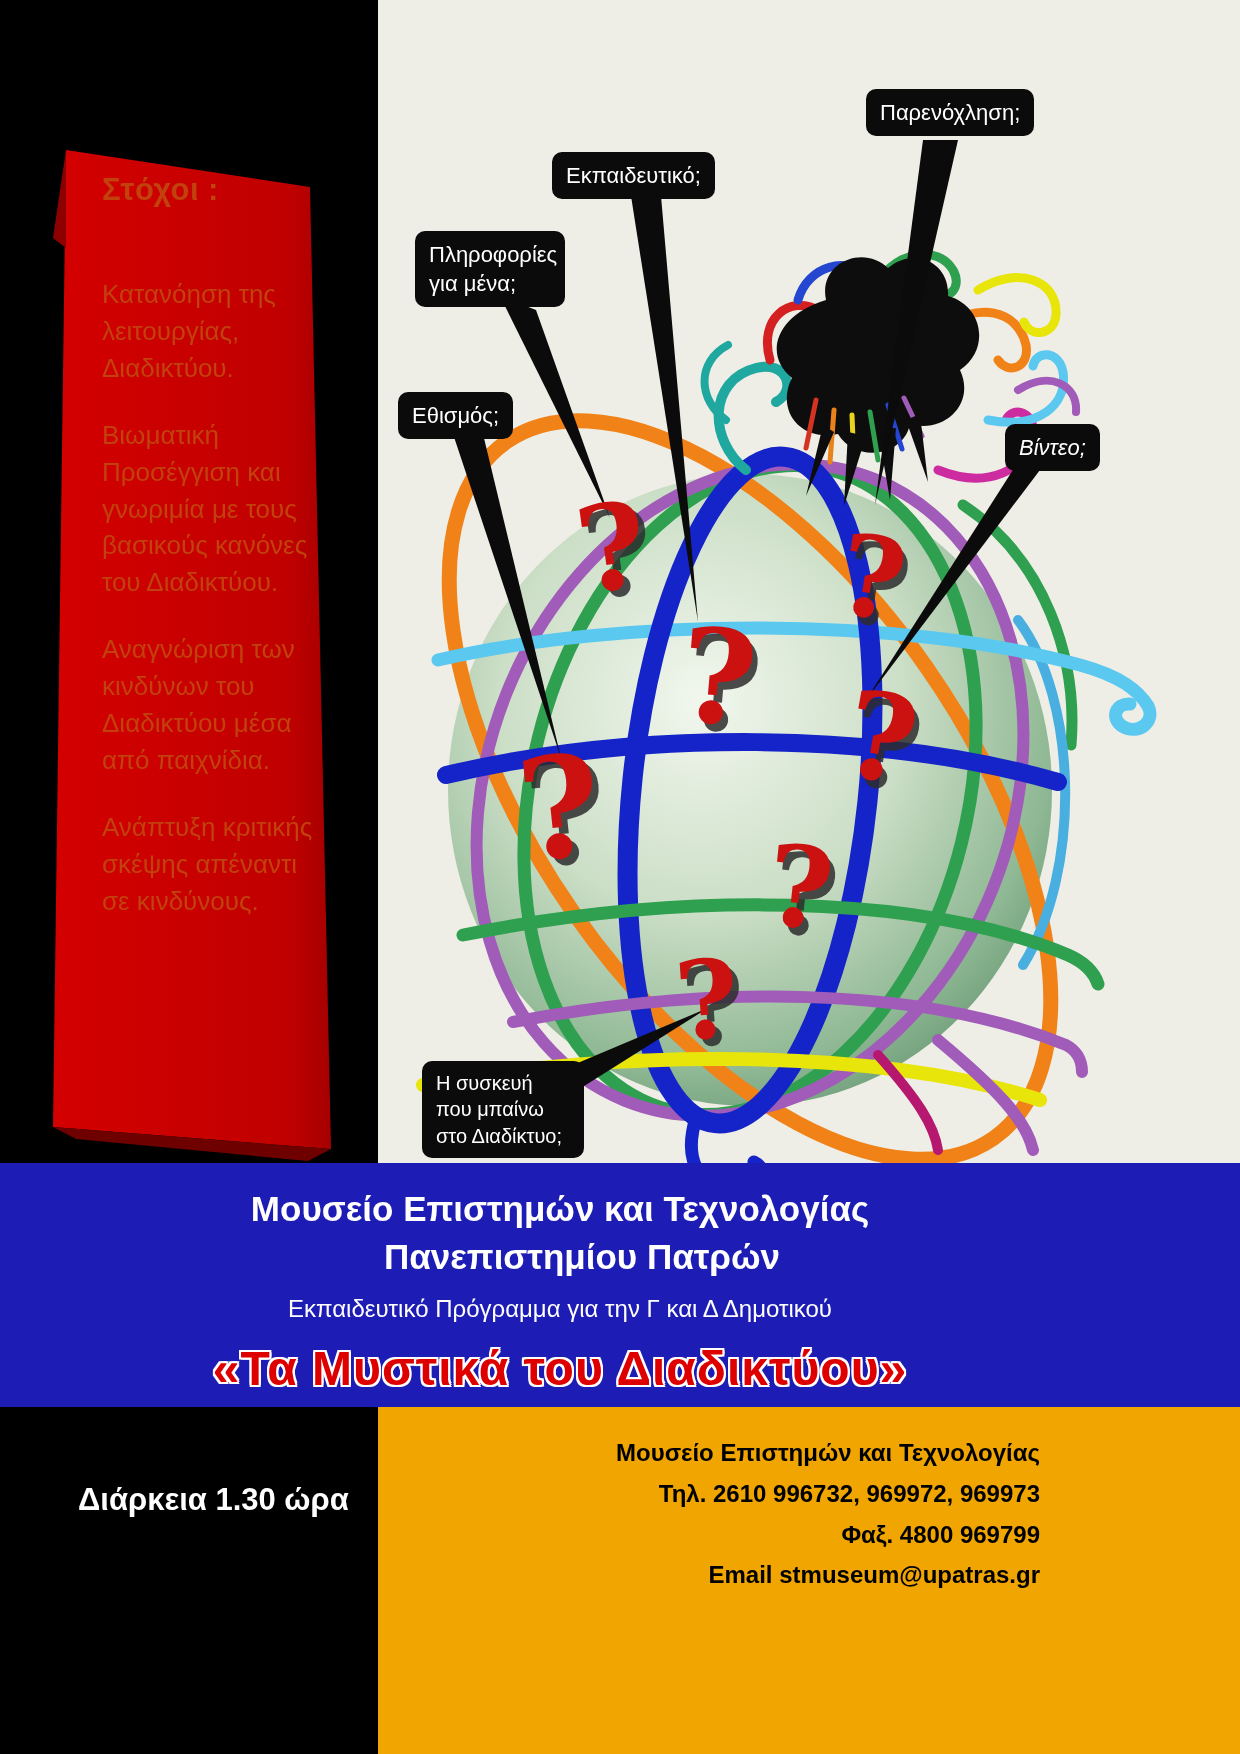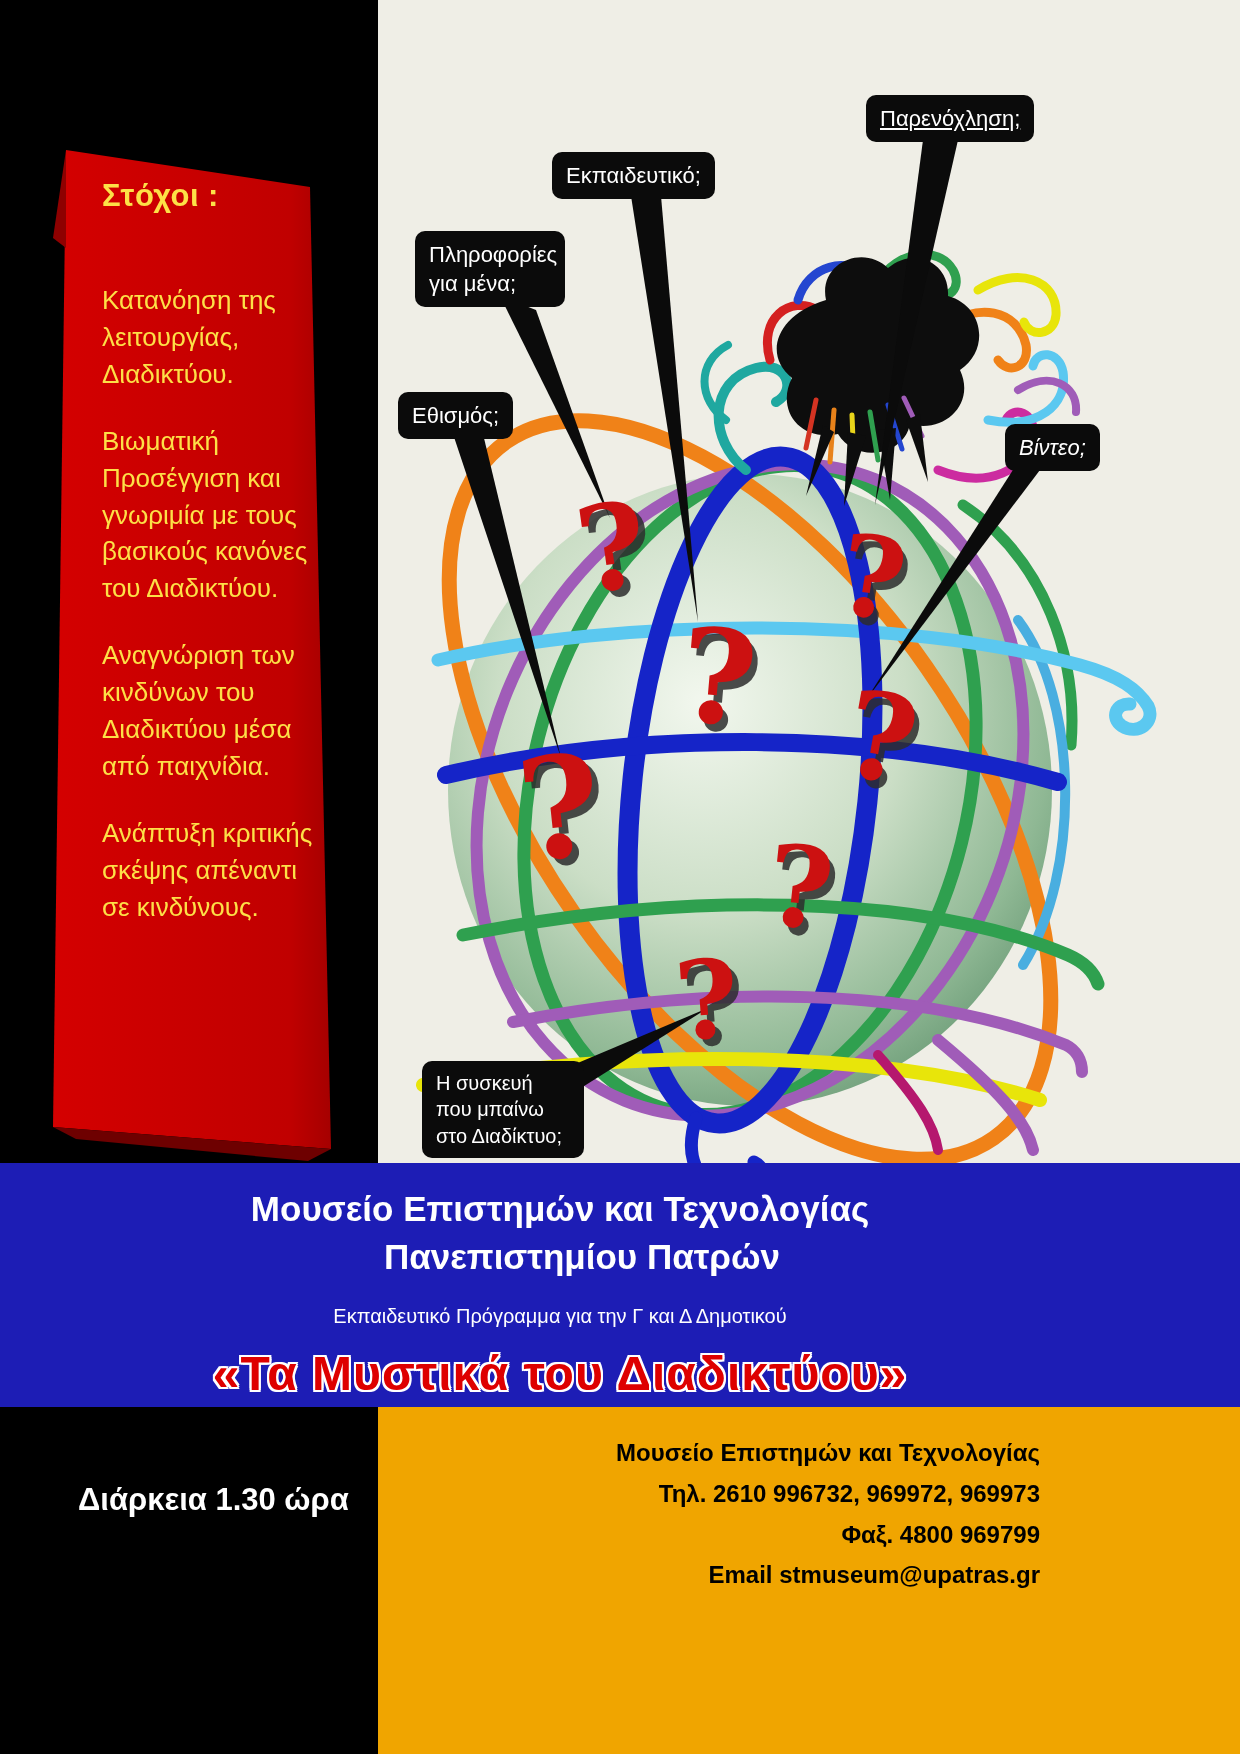--- a/index.html
+++ b/index.html
@@ -3,21 +3,21 @@
 <meta charset="utf-8">
 <style>
   html,body{margin:0;padding:0;background:#555;}
   .page{
     position:relative;width:1240px;height:1754px;background:#000;
     overflow:hidden;font-family:"Liberation Sans",sans-serif;
   }
   
   .ribbon-svg{position:absolute;left:0;top:0;z-index:2;}
   .goals{
-    position:absolute;left:102px;top:178px;width:214px;color:#fde047;z-index:3;
+    position:absolute;left:102px;top:172px;width:214px;color:#c2410c;z-index:3;
   }
   .goals h2{font-size:31px;font-weight:bold;margin:0 0 68px 0;letter-spacing:.5px;}
   .goals p{font-size:26px;line-height:1.42;margin:0 0 30px 0;}
   
   .canvas{
     position:absolute;left:378px;top:0;width:862px;height:1163px;
     background:#EFEEE6;z-index:1;overflow:hidden;
   }
   .globe-svg{position:absolute;left:0;top:0;z-index:1;}
   
@@ -32,35 +32,35 @@
   .qm4{left:182px;top:808px;font-size:140px;transform:translate(-50%,-50%) rotate(-6deg);}
   .qm5{left:503px;top:738px;font-size:120px;transform:translate(-50%,-50%) rotate(10deg);}
   .qm6{left:422px;top:888px;font-size:112px;transform:translate(-50%,-50%) rotate(6deg);}
   .qm7{left:329px;top:1000px;font-size:108px;transform:translate(-50%,-50%) rotate(-4deg);}
   
   .callout{
     position:absolute;background:#0B0B0B;color:#fff;border-radius:10px;
     padding:9px 14px;font-size:22px;line-height:1.32;z-index:5;white-space:nowrap;
   }
   .callout.wrap{white-space:normal;}
-  .c1{left:488px;top:95px;text-decoration:underline;}
+  .c1{left:488px;top:89px;}
   .c2{left:174px;top:152px;}
   .c3{left:37px;top:231px;width:122px;}
   .c4{left:20px;top:392px;}
   .c5{left:627px;top:424px;font-style:italic;}
   .c6{left:44px;top:1061px;width:134px;font-size:20px;}
   
   .blue-band{
     position:absolute;left:0;top:1163px;width:1240px;height:244px;
     background:#1D1DB5;color:#fff;text-align:center;box-sizing:border-box;
     padding:26px 120px 0 0;z-index:2;
   }
   .bb-line1{font-size:35px;font-weight:bold;}
   .bb-line2{font-size:35px;font-weight:bold;margin-top:8px;padding-left:44px;}
-  .bb-line3{font-size:20px;margin-top:28px;}
+  .bb-line3{font-size:24px;margin-top:18px;}
   .bb-title{
     font-size:48px;font-weight:bold;color:#DE0000;margin-top:18px;letter-spacing:1px;
     text-shadow:2px 0 0 #fff,-2px 0 0 #fff,0 2px 0 #fff,0 -2px 0 #fff,
                 2px 2px 0 #fff,-2px -2px 0 #fff,2px -2px 0 #fff,-2px 2px 0 #fff;
   }
   
   .gold{
     position:absolute;left:378px;top:1407px;width:862px;height:347px;
     background:#F0A500;color:#000;text-align:right;box-sizing:border-box;
     padding:26px 200px 0 0;font-weight:bold;font-size:24px;line-height:1.7;z-index:2;

